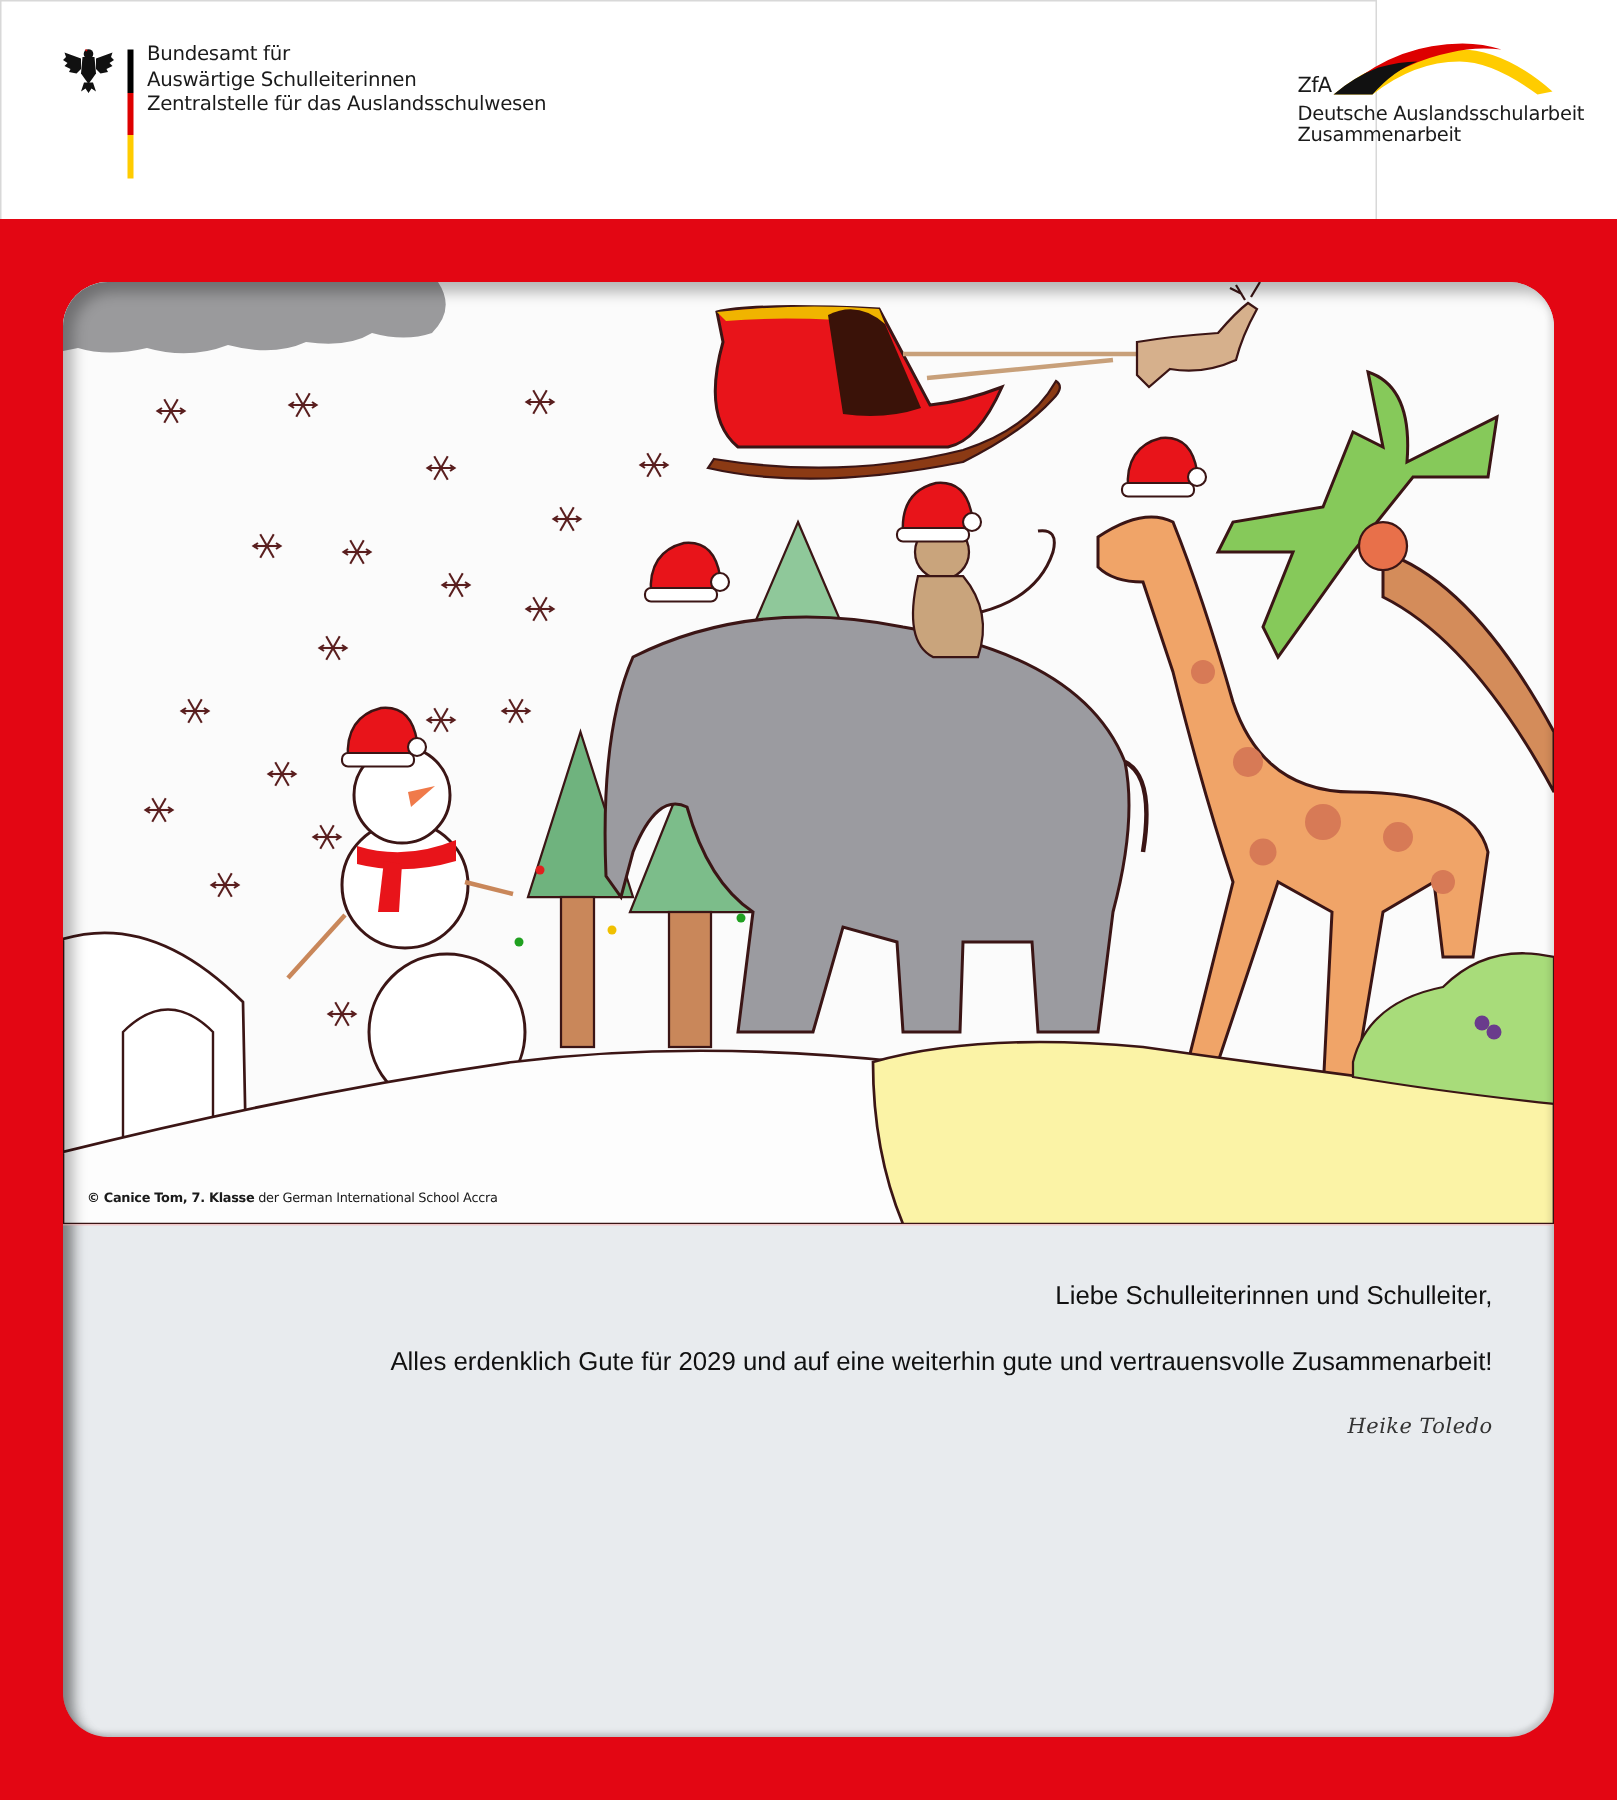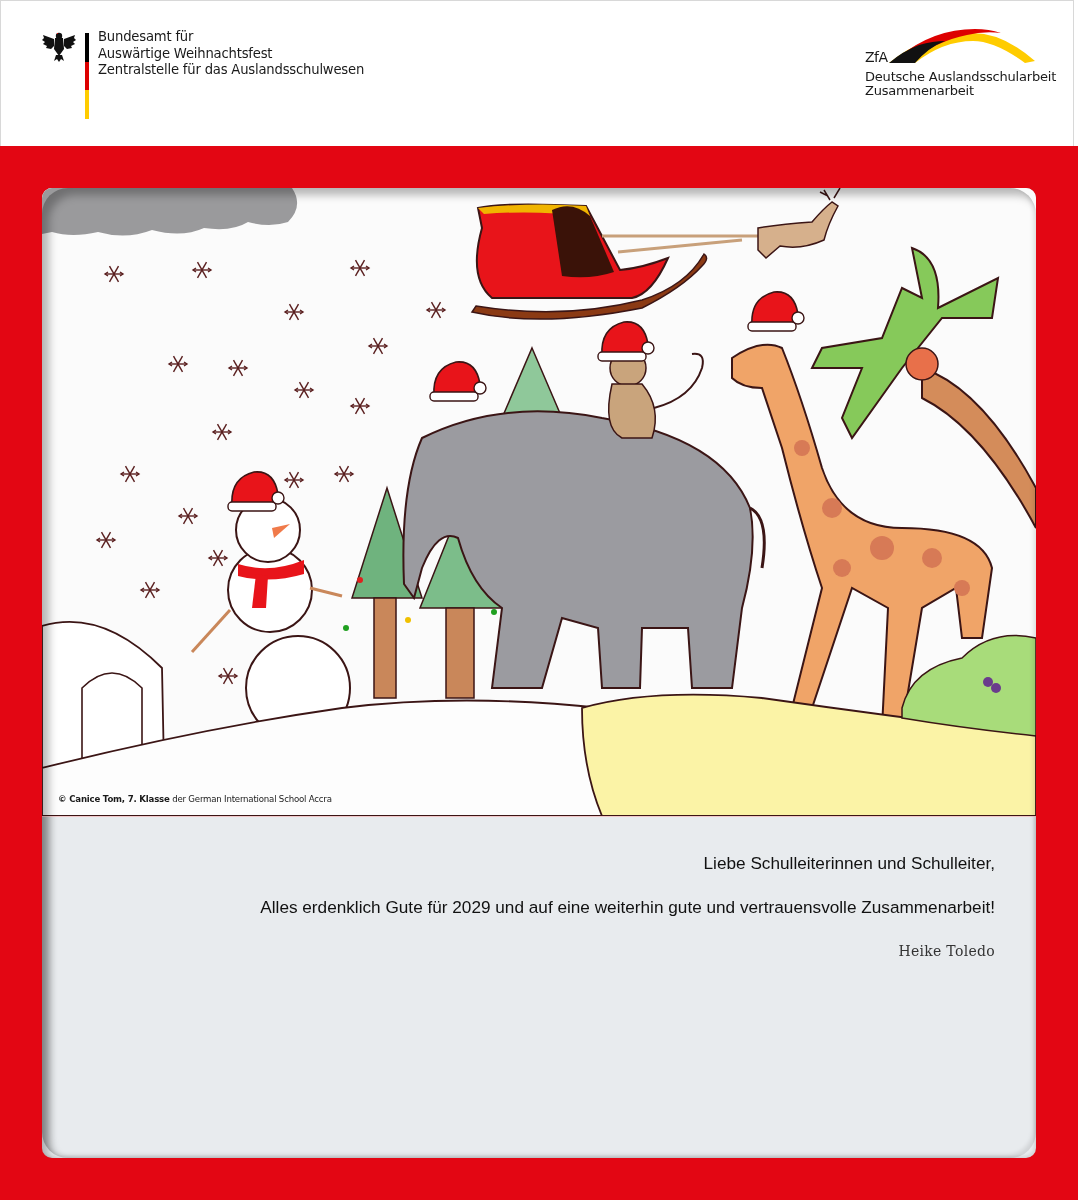--- a/index.html
+++ b/index.html
@@ -1,20 +1,20 @@
 <!DOCTYPE html>
 <html><head>
   <meta charset="utf-8">
   <style>
     * { box-sizing: border-box; margin: 0; padding: 0; }
     html, body { width: 1078px; height: 1200px; overflow: hidden; background: #ffffff; }
     body { position: relative; font-family: "Liberation Sans", sans-serif; }
 
     .header {
-      position: absolute; left: 0; top: 0; width: 1074px; height: 146px;
+      position: absolute; left: 0; top: 0; width: 918px; height: 146px;
       background: #ffffff; border: 1px solid #d8d8d8; border-bottom: none;
     }
     .bund-logo { position: absolute; left: 40px; top: 28px; }
     .eagle { position: absolute; left: 0; top: 0; width: 36px; height: 36px; }
     .flag-bar { position: absolute; left: 44px; top: 4px; width: 4px; height: 86px; }
     .flag-bar div { width: 4px; height: 33.33%; }
     .bund-text {
       position: absolute; left: 57px; top: 0; white-space: nowrap;
       font-family: "DejaVu Sans", sans-serif; font-size: 13.2px; line-height: 16.5px; color: #1a1a1a;
       letter-spacing: -0.2px;
@@ -33,21 +33,21 @@
     }
     .zfa-line1 { top: 42px; }
     .zfa-line2 { top: 56px; }
 
     .frame {
       position: absolute; left: 0; top: 146px; width: 1078px; height: 1054px;
       background: #e30613;
     }
     .card {
       position: absolute; left: 42px; top: 42px; width: 994px; height: 970px;
-      border-radius: 10px; overflow: hidden; background: #e8ebee;
+      border-radius: 30px; overflow: hidden; background: #e8ebee;
       box-shadow: inset 6px 6px 8px rgba(0,0,0,0.25), inset -2px -2px 3px rgba(0,0,0,0.08);
     }
     .drawing {
       position: absolute; left: 0; top: 0; width: 994px; height: 628px; background: #fbfbfb;
     }
     .drawing svg { position: absolute; left: 0; top: 0; }
     .card-inner-shadow {
       position: absolute; left: 0; top: 0; width: 994px; height: 970px; border-radius: 26px;
       pointer-events: none;
       box-shadow: inset 7px 7px 9px rgba(0,0,0,0.28), inset -3px -3px 4px rgba(0,0,0,0.10);
@@ -59,21 +59,21 @@
     .credit b { font-weight: bold; }
     .divider-line { position: absolute; left: 0; top: 628px; width: 994px; height: 1px; background: #f1c6c8; }
 
     .message {
       position: absolute; left: 53px; top: 664px; width: 900px;
       font-family: "Liberation Sans", sans-serif; font-size: 17.2px; line-height: 22px; color: #111111; text-align: right;
     }
     .message p { margin-bottom: 22px; }
     .message p.closing { margin-bottom: 2px; }
     .signature {
-      font-family: "DejaVu Serif", serif; font-size: 14px; color: #333;
+      font-family: "DejaVu Serif", serif; font-style: italic; font-size: 14px; color: #333;
       letter-spacing: 0.3px; margin-left: 2px;
     }
   </style>
 </head>
 <body>
 
 <div class="header">
   <div class="bund-logo">
     <svg class="eagle" width="36" height="36" viewBox="0 0 36 36">
       <g fill="#111">
@@ -85,21 +85,21 @@
       </g>
       <path d="M17 5 L16 4" stroke="#d00" stroke-width="1"></path>
     </svg>
     <div class="flag-bar">
       <div style="background:#000"></div>
       <div style="background:#dd0000"></div>
       <div style="background:#ffcc00"></div>
     </div>
     <div class="bund-text">
       <div>Bundesamt für</div>
-      <div>Auswärtige Weihnachtsfest</div>
+      <div>Auswärtige Schulleiterinnen</div>
       <div>Zentralstelle für das Auslandsschulwesen</div>
     </div>
   </div>
 
   <div class="zfa-logo">
     <svg class="zfa-arc" width="180" height="40" viewBox="0 0 180 40">
       <path d="M26 36 Q62 6 110 6 Q140 6 172 34 L162 36 Q132 14 110 14 Q80 14 52 36 Z" fill="#ffcc00"></path>
       <path d="M36 30 Q70 2 112 2 Q126 2 138 6 Q120 4 104 8 Q74 14 48 34 Z" fill="#dd0000"></path>
       <path d="M26 36 Q40 24 56 18 Q70 14 82 14 Q66 20 52 36 Z" fill="#111111"></path>
     </svg>

